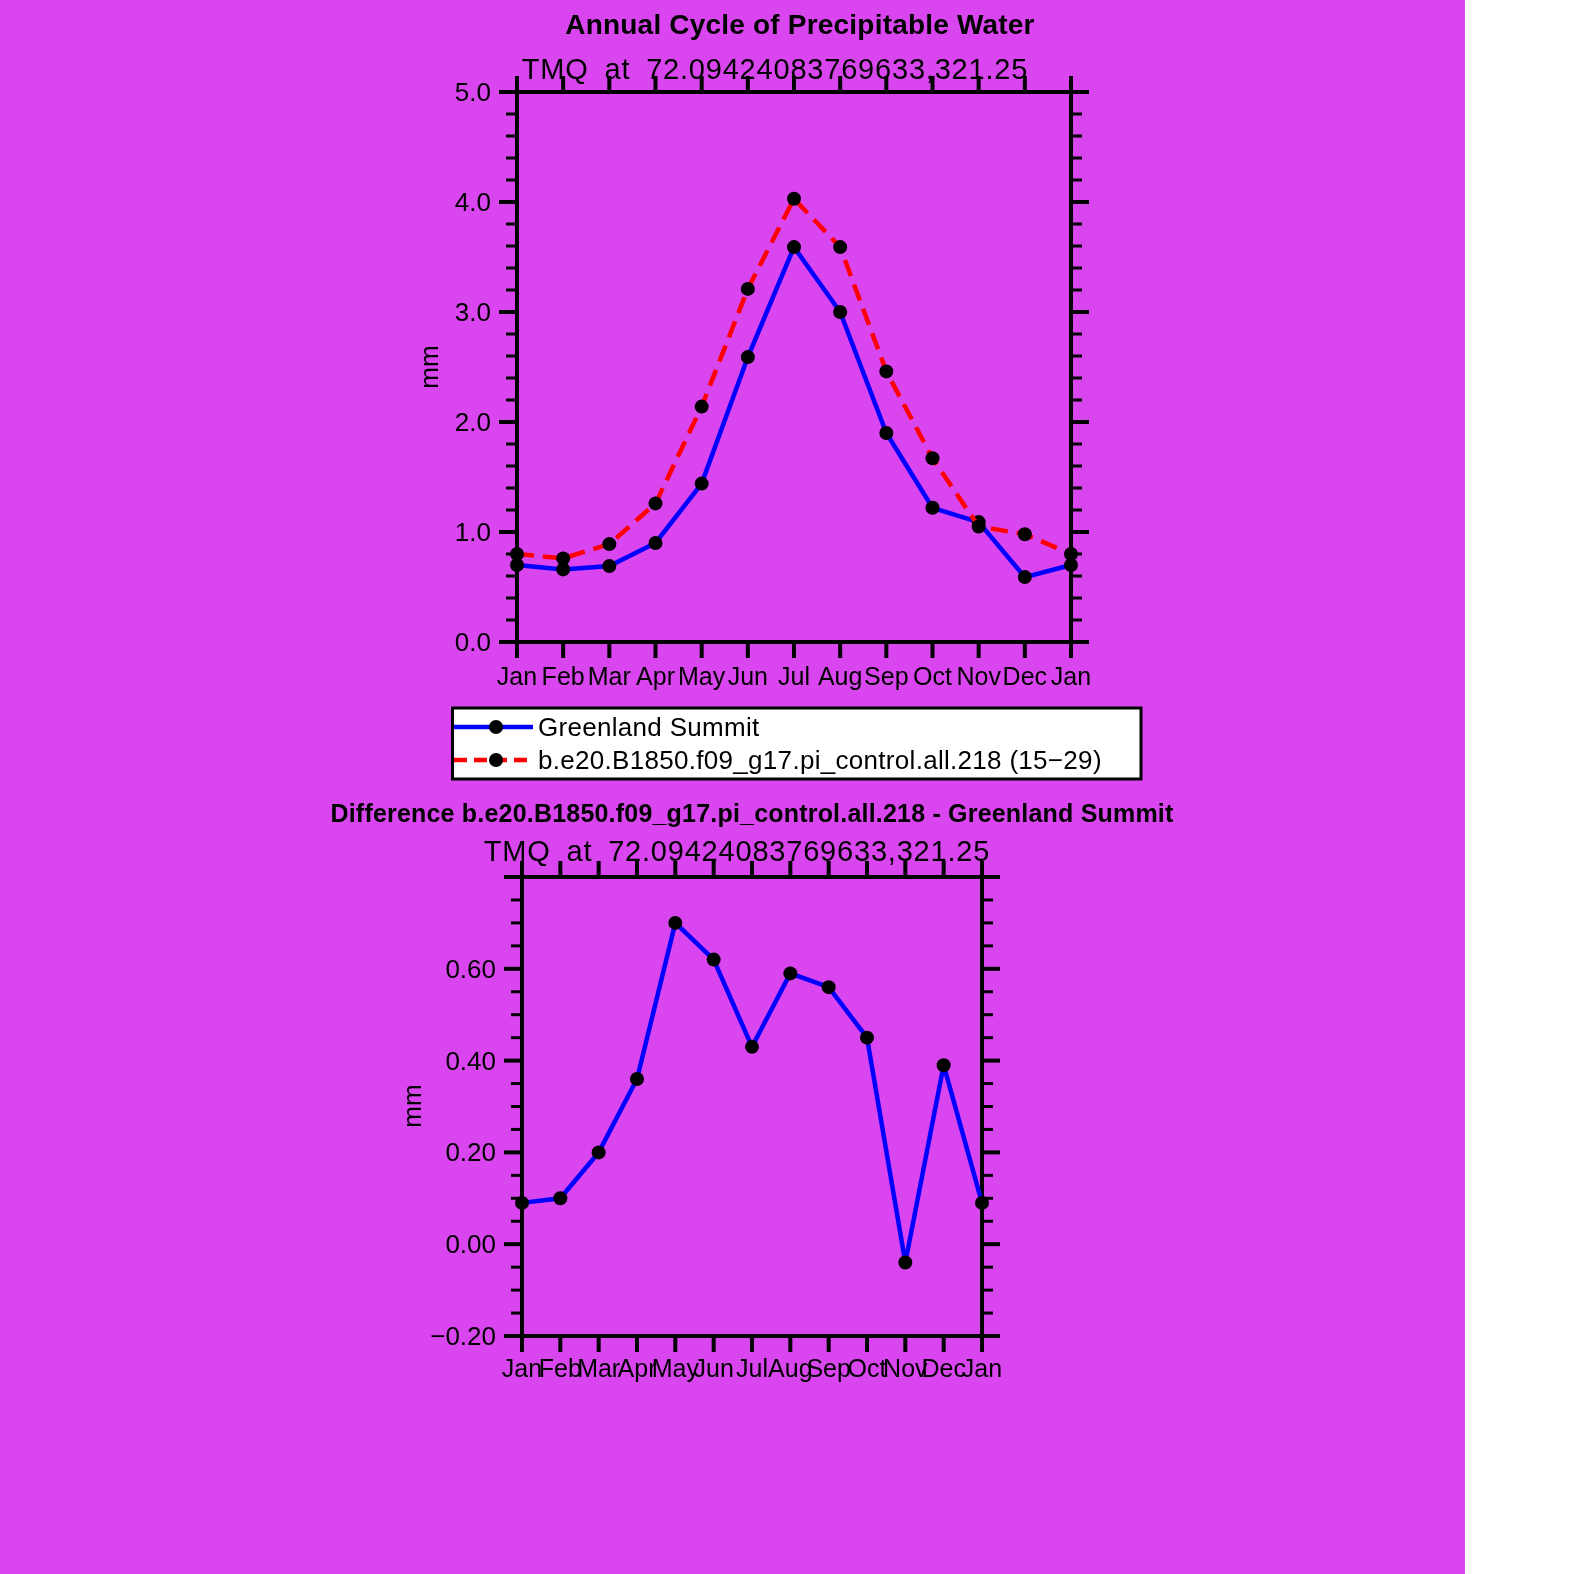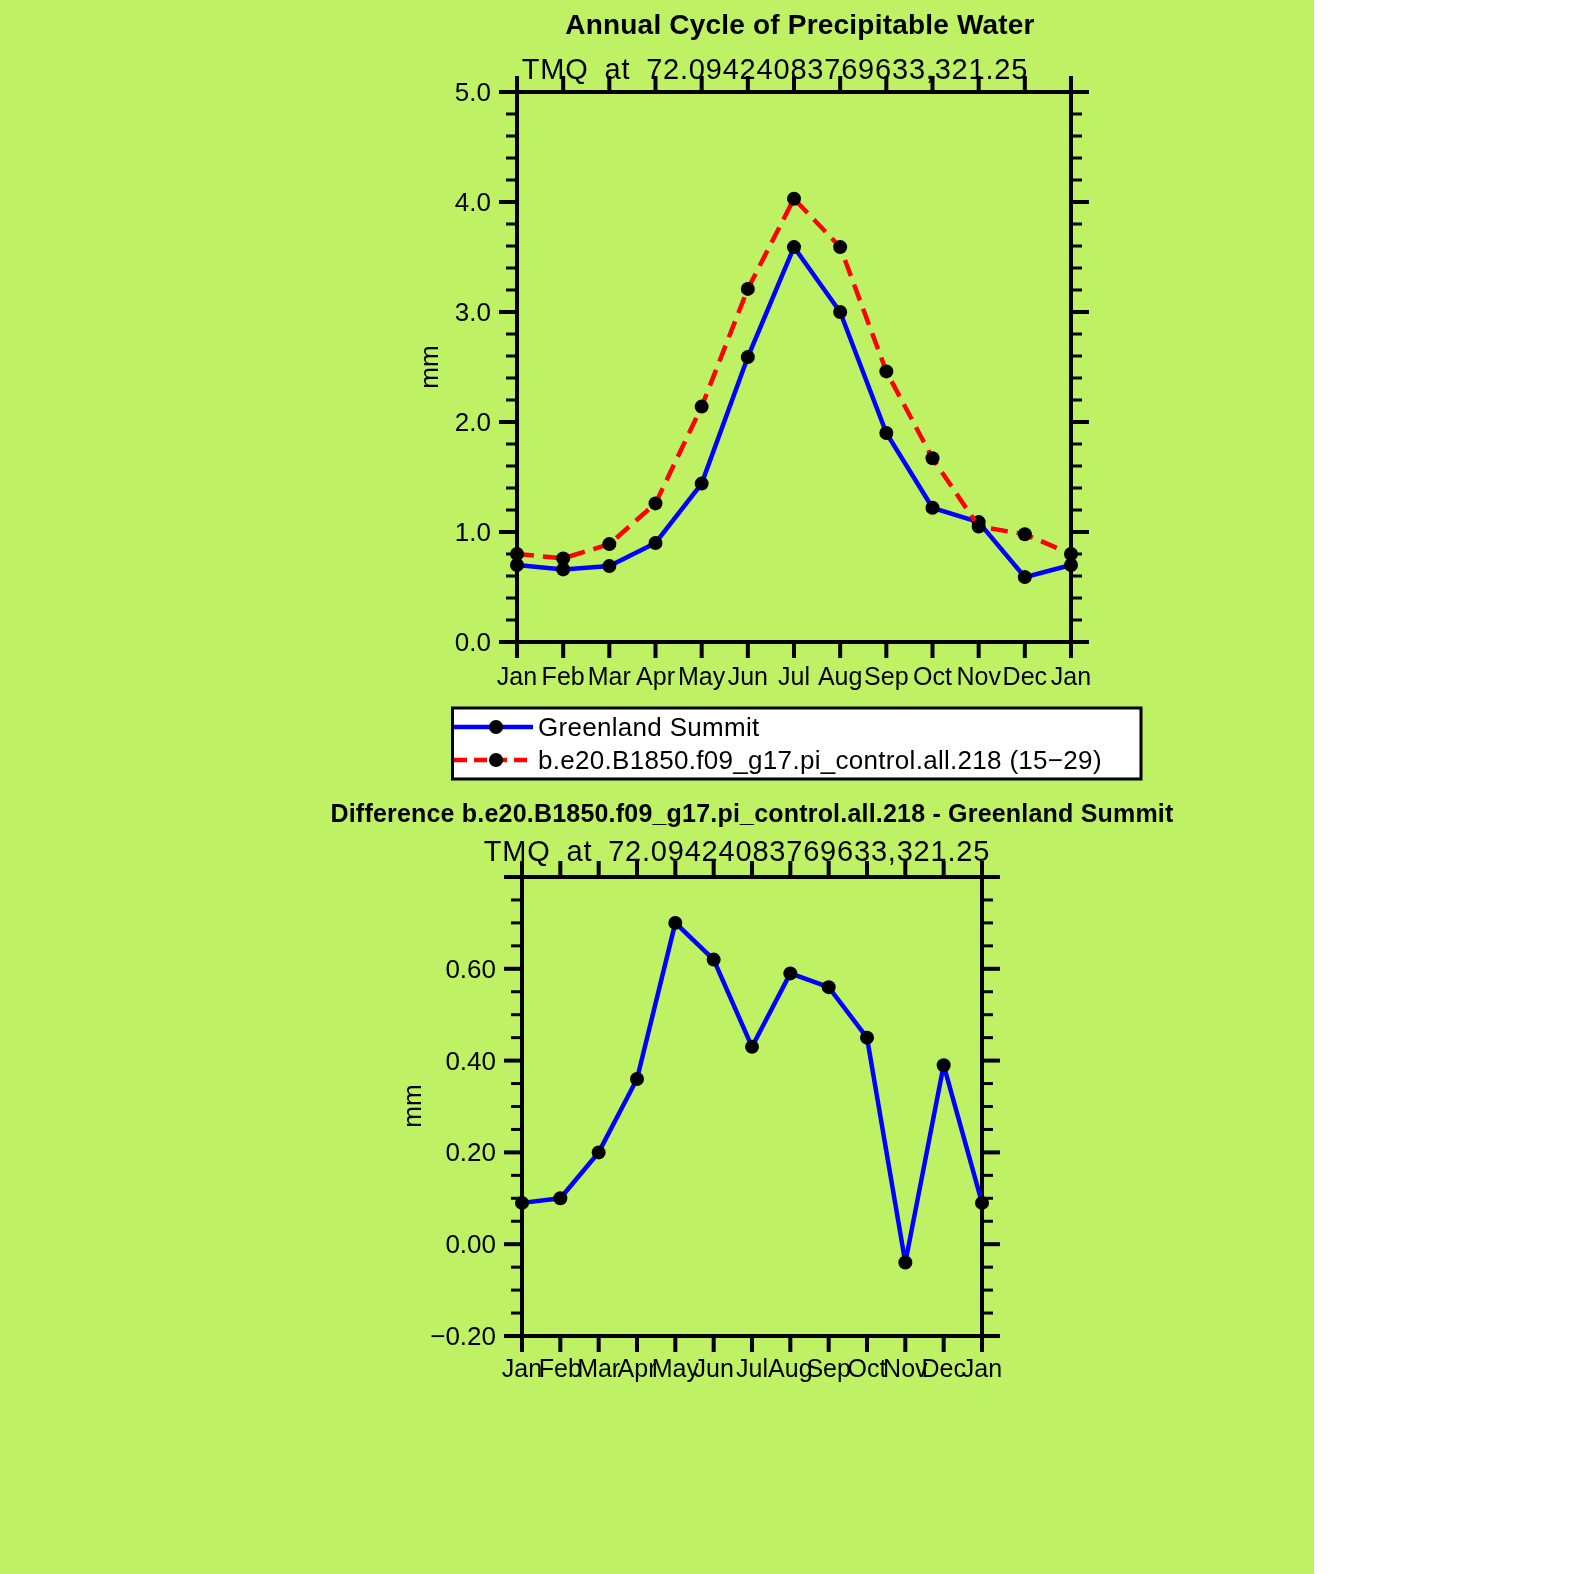--- a/index.html
+++ b/index.html
@@ -1,19 +1,19 @@
 <!DOCTYPE html>
 <html><head>
 <meta charset="utf-8">
 <style>
   html, body { margin: 0; padding: 0; background: #ffffff; }
   #figure {
     position: relative;
-    width: 1314px; height: 1574px;
-    background: #bef264;
+    width: 1465px; height: 1574px;
+    background: #d946ef;
     font-family: "Liberation Sans", "DejaVu Sans", sans-serif;
   }
   svg text {
     fill: #000000;
     font-family: "Liberation Sans", "DejaVu Sans", sans-serif;
   }
   .title1   { font-size: 28px; font-weight: bold; letter-spacing: 0.2px; }
   .title2   { font-size: 25px; font-weight: bold; letter-spacing: 0.2px; }
   .subtitle { font-size: 29px; font-weight: normal; letter-spacing: 0.8px; word-spacing: 7px; }
   .ticklabel  { font-size: 26px; }

